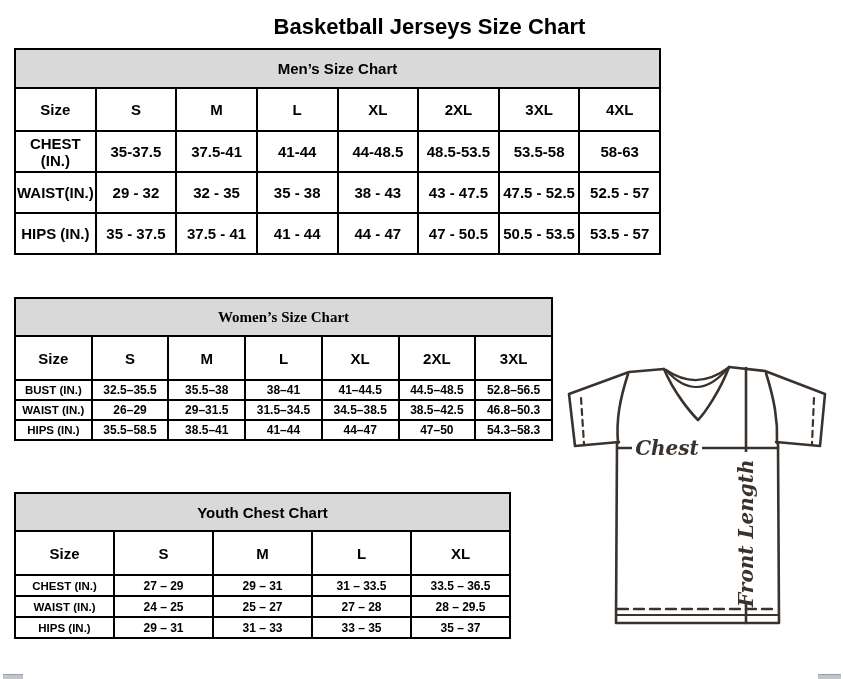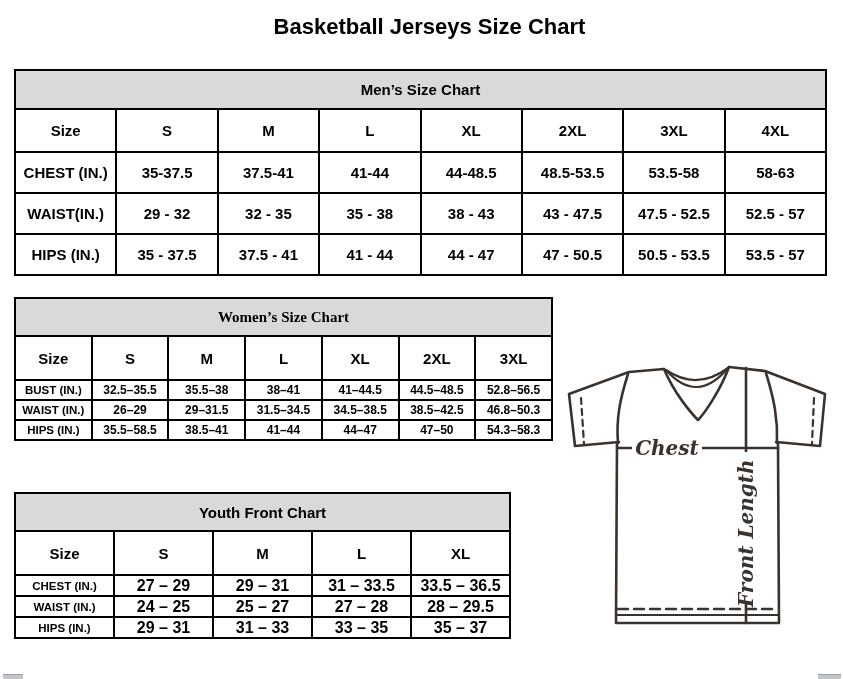--- a/index.html
+++ b/index.html
@@ -16,37 +16,37 @@
     background:#fff;
   }
   table.size-table th,table.size-table td{
     border:2px solid #000;text-align:center;vertical-align:middle;
     padding:0;font-weight:bold;
   }
   .table-title{
     background:#d9d9d9;font-size:15px;font-weight:bold;
   }
   
-  table.mens{left:14px;top:69px;width:813px;}
+  table.mens{left:14px;top:48px;width:647px;}
   table.mens .table-title{height:37px;}
   table.mens tr.hdr th{height:41px;font-size:15px;}
   table.mens tr.data th,table.mens tr.data td{height:39px;font-size:15px;}
   table.mens .label{width:117px;}
   
   table.womens{left:14px;top:297px;width:539px;}
   table.womens .table-title{height:36px;font-family:Liberation Serif, serif;}
   table.womens tr.hdr th{height:42px;font-size:15px;}
   table.womens tr.data th,table.womens tr.data td{height:18px;font-size:12px;}
   table.womens tr.data th.label{font-size:11.5px;}
   table.womens .label{width:88px;}
   
   table.youth{left:14px;top:492px;width:497px;}
   table.youth .table-title{height:36px;}
   table.youth tr.hdr th{height:42px;font-size:15px;}
-  table.youth tr.data th,table.youth tr.data td{height:19px;font-size:16px;}
+  table.youth tr.data th,table.youth tr.data td{height:19px;font-size:12px;}
   table.youth tr.data th.label{font-size:11.5px;}
   table.youth .label{width:122px;}
   
   .jersey-wrap{position:absolute;left:556px;top:357px;width:288px;height:273px;}
   
   .scroll-frag{position:absolute;height:4px;background:#c2c5c9;border-top:1px solid #9aa0a6;}
   .scroll-frag.left{left:3px;top:674px;width:20px;}
   .scroll-frag.right{left:818px;top:674px;width:23px;}
 </style>
 </head>
@@ -146,21 +146,21 @@
         <td>44–47</td>
         <td>47–50</td>
         <td>54.3–58.3</td>
       </tr>
     </tbody>
 </table>
 
 <table class="size-table youth">
   <thead>
     <tr>
-      <th class="table-title" colspan="5">Youth Front Chart</th>
+      <th class="table-title" colspan="5">Youth Chest Chart</th>
     </tr>
   </thead>
   <tbody>
       <tr class="hdr">
         <th class="label">Size</th>
         <th>S</th>
         <th>M</th>
         <th>L</th>
         <th>XL</th>
       </tr>

